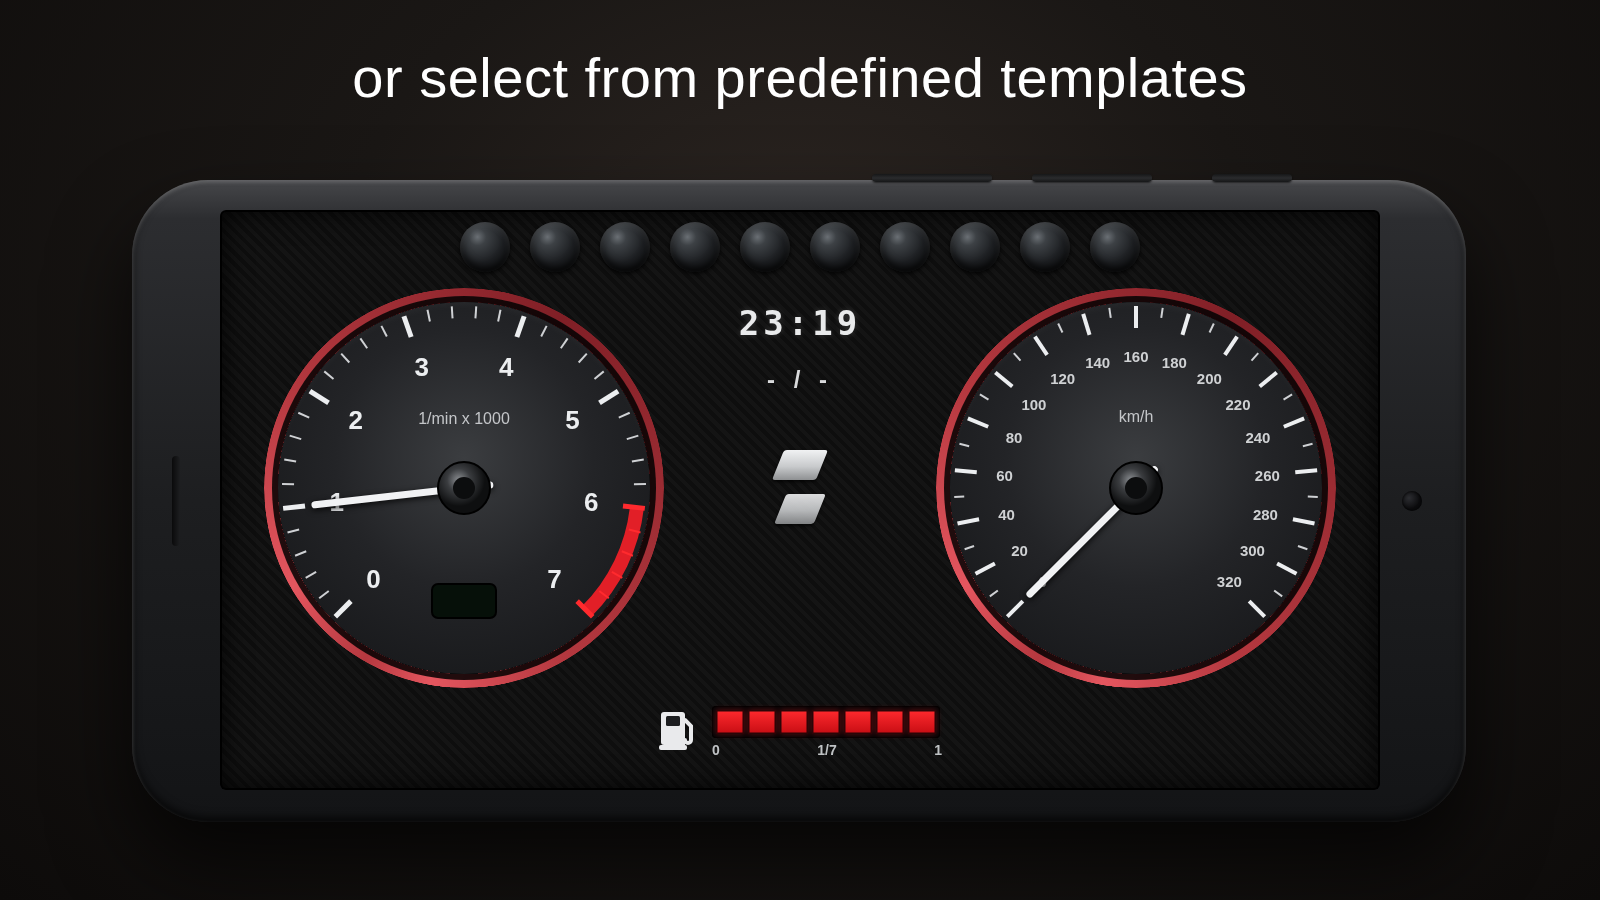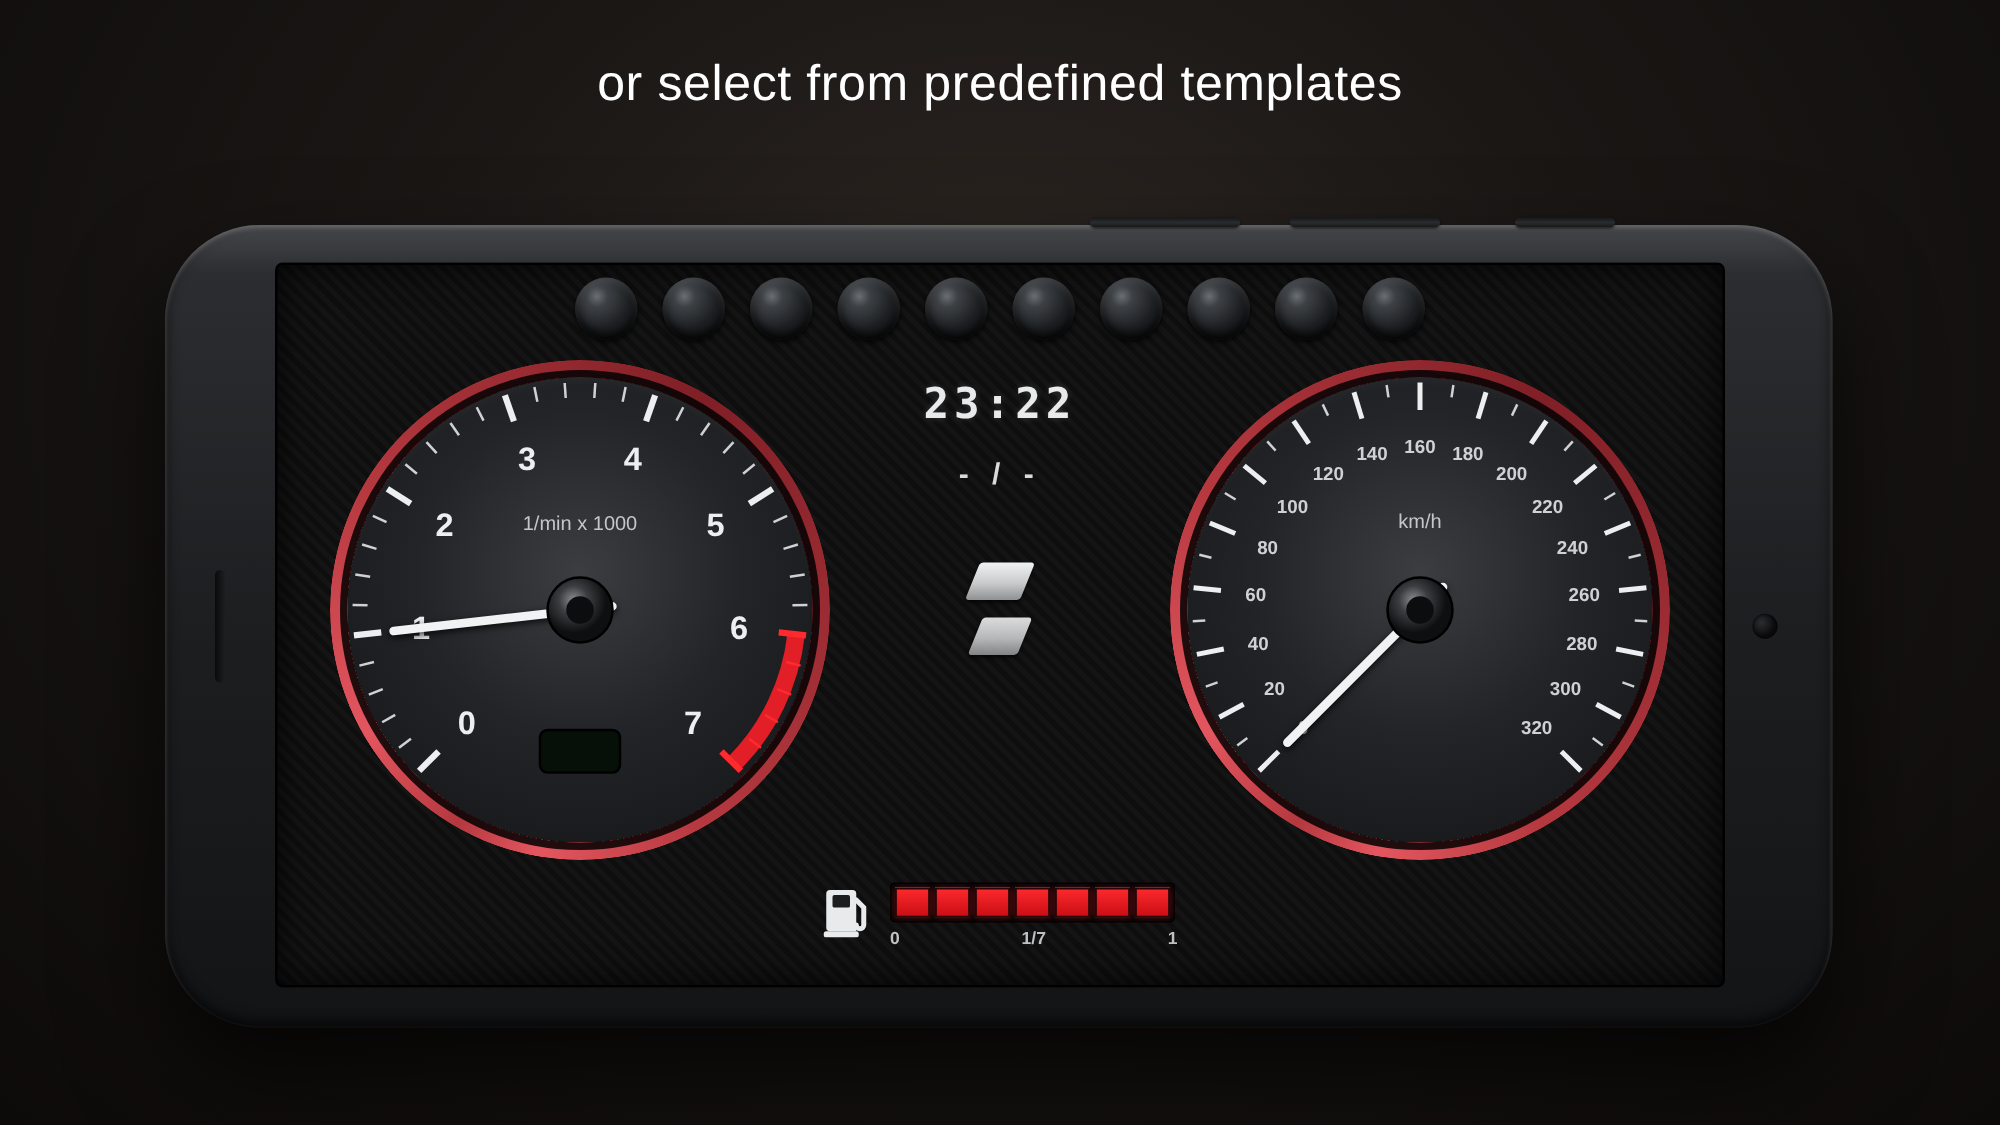--- a/index.html
+++ b/index.html
@@ -1,18 +1,18 @@
 <!DOCTYPE html>
 <html><head>
 <meta charset="utf-8">
 <style>
   html,body{margin:0;padding:0;width:1600px;height:900px;overflow:hidden;
     background:radial-gradient(ellipse at 50% 30%,#2d2622 0%,#1a1715 40%,#0d0b0a 100%);
     font-family:"Segoe UI",Arial,sans-serif;color:#fff;}
-  .headline{position:absolute;top:45px;left:0;right:0;text-align:center;font-size:40px;font-weight:300;letter-spacing:.5px;}
+  .headline{position:absolute;top:45px;left:0;right:0;text-align:center;font-size:56px;font-weight:300;letter-spacing:.5px;}
   
   .phone{position:absolute;left:132px;top:180px;width:1334px;height:642px;border-radius:76px;
     background:linear-gradient(180deg,#46474a 0%,#2c2d30 6%,#1d1e20 50%,#131416 100%);
     box-shadow:0 40px 80px rgba(0,0,0,.7),inset 0 2px 4px rgba(255,255,255,.25),inset 0 -4px 10px rgba(0,0,0,.8);}
   .phone-btn{position:absolute;background:linear-gradient(180deg,#161718,#2a2b2d,#161718);border-radius:6px;box-shadow:0 1px 2px rgba(0,0,0,.6);}
   .screen{position:absolute;left:88px;top:30px;width:1160px;height:580px;border-radius:6px;overflow:hidden;
     background:#0a0a0a;
     background-image:
       repeating-linear-gradient(45deg,#141414 0 4px,#0e0e0e 4px 8px),
       repeating-linear-gradient(-45deg,rgba(0,0,0,.4) 0 4px,transparent 4px 8px);
@@ -215,21 +215,21 @@
           </g>
         <text class="gunit" x="200" y="134" text-anchor="middle">km/h</text>
         <line id="speedNeedle" class="needle" x1="218.38477631085024" y1="181.61522368914976" x2="93.93398282201785" y2="306.06601717798213"></line>
         <circle cx="200" cy="200" r="26" class="hub"></circle>
         <circle cx="200" cy="200" r="26" fill="none" stroke="#000" stroke-width="2"></circle>
         <circle cx="200" cy="200" r="11" fill="#0c0d0e"></circle>
       </svg>
     </div>
 
     <div class="center">
-      <div class="clock">23:22</div>
+      <div class="clock">23:19</div>
       <div class="lap">- / -</div>
       <div class="segbars" id="segbars">
           <div></div>
           <div></div>
         </div>
     </div>
 
     <div class="fuel">
       <svg viewBox="0 0 40 44">
         <path d="M6 6h18a3 3 0 0 1 3 3v30H6a3 3 0 0 1-3-3V9a3 3 0 0 1 3-3z" fill="#e9eaec"></path>

